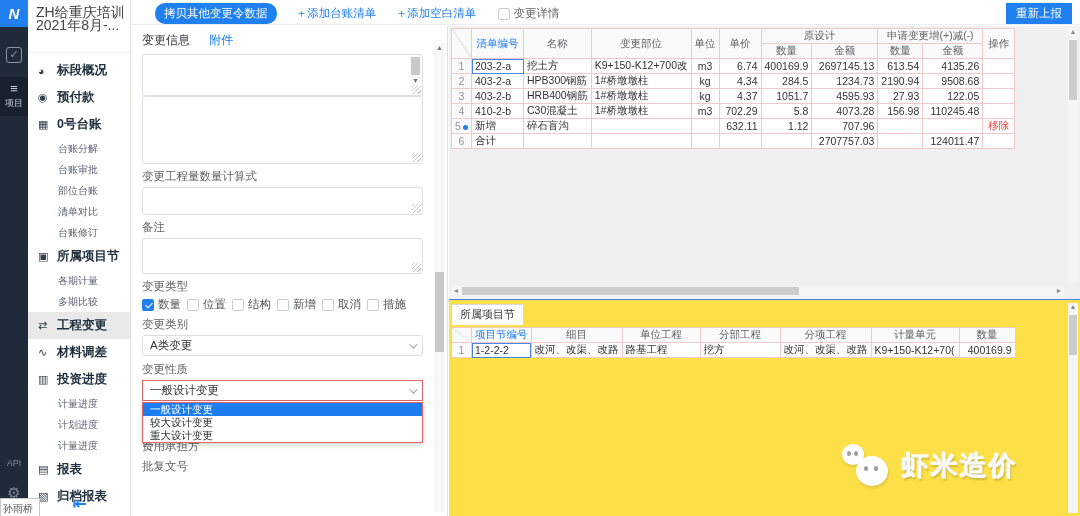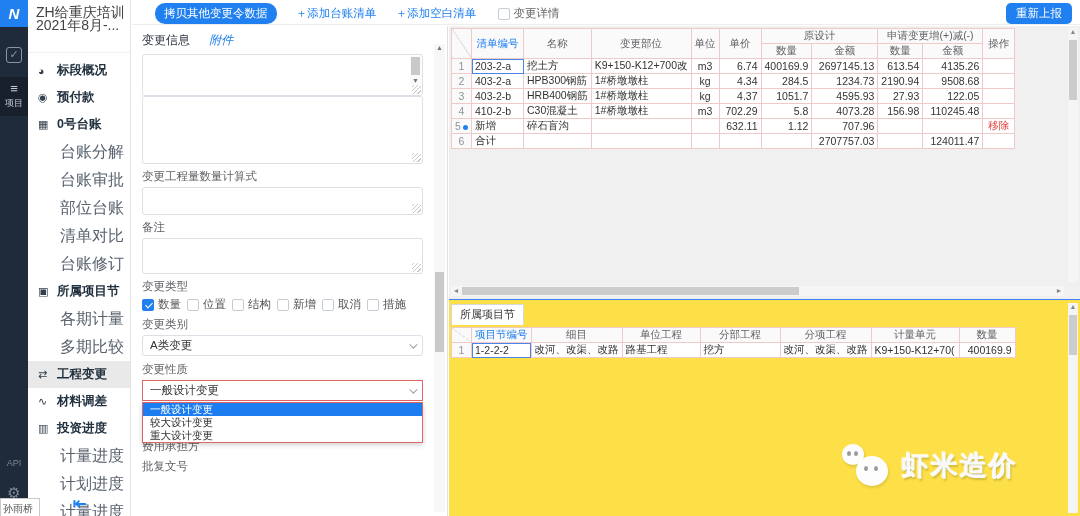--- a/index.html
+++ b/index.html
@@ -23,44 +23,44 @@
   
   .user-tip { position:absolute; left:0; top:498px; width:40px; height:20px; background:#fff; border:1px solid #c9c9c9;
               font-size:10px; color:#555; padding:3px 2px; overflow:hidden; white-space:nowrap; z-index:9; }
 
   
   .sidebar { position:absolute; left:28px; top:0; width:103px; height:516px; background:#fff; border-right:1px solid #e4e4e4; }
   .proj-name { padding:6px 4px 20px 8px; font-size:14px; color:#444; line-height:13px; border-bottom:1px solid #f0f0f0; }
   .menu { margin-top:4px; }
   .m-item { display:flex; align-items:center; padding:5px 4px 5px 10px; cursor:pointer; white-space:nowrap; }
   .m-item.top { font-size:12.5px; font-weight:bold; color:#22313f; }
-  .m-item.sub { font-size:16px; color:#5a6470; padding-left:30px; padding-top:3.5px; padding-bottom:3.5px;justify-content:center; }
+  .m-item.sub { font-size:10px; color:#5a6470; padding-left:30px; padding-top:3.5px; padding-bottom:3.5px; }
   .m-item.active { background:#e9e9e9; }
   .m-ico { width:16px; font-size:11px; color:#33414e; margin-right:3px; font-weight:normal; }
   .exit-ico { position:absolute; bottom:2px; left:0; width:103px; text-align:center; color:#2080f0; font-size:17px; font-weight:bold; }
 
   
   .topbar { position:absolute; left:132px; top:0; width:948px; height:25px; background:#fff; border-bottom:1px solid #ededed; }
   .btn-primary { display:inline-block; margin:3px 0 0 23px; background:#2080f0; color:#fff; border-radius:10px;
                  padding:3px 9px; font-size:11.5px; }
   .btn-link { display:inline-block; margin:5px 0 0 16px; color:#2080f0; font-size:11.5px;text-align:right; }
   .cb-wrap { display:inline-flex; align-items:center; margin-left:18px; vertical-align:top; margin-top:6px; color:#666; font-size:11.5px; }
   .cbox { width:12px; height:12px; border:1px solid #c6ccd4; border-radius:2px; background:#fff; margin-right:4px; position:relative; }
   .cbox.checked { background:#2080f0; border-color:#2080f0; }
   .cbox.checked::after { content:""; position:absolute; left:3.5px; top:1px; width:3px; height:6px;
                          border:solid #fff; border-width:0 1.5px 1.5px 0; transform:rotate(45deg); }
-  .btn-resubmit { float:right; margin:3px 8px 0 0; background:#2080f0; color:#fff; border-radius:5px; padding:3px 10px; font-size:11.5px; }
+  .btn-resubmit { float:right; margin:3px 8px 0 0; background:#2080f0; color:#fff; border-radius:0; padding:3px 10px; font-size:11.5px; }
 
   
   .form-panel { position:absolute; left:132px; top:26px; width:316px; height:490px; background:#fff;
                 border-right:1px solid #e0e0e0; overflow:hidden; }
   .form-inner { padding:4px 24px 0 10px; }
   .f-tabs { margin:2px 0 5px; }
   .f-tab-active { color:#2f3542; margin-right:16px; }
-  .f-tab-link { color:#2080f0;font-style:italic; }
+  .f-tab-link { color:#2080f0; }
   .f-label { display:block; color:#606266; margin:5px 0 3px; font-size:11.5px; }
   .ta { position:relative; border:1px solid #dcdfe6; border-radius:3px; background:#fff; width:100%; }
   .ta .grip { position:absolute; right:1px; bottom:1px; width:9px; height:9px;
               background:repeating-linear-gradient(-45deg, transparent 0 2px, #bbb 2px 3px); opacity:.8; }
   .ta .inner-sb { position:absolute; right:1px; top:1px; bottom:11px; width:11px; background:#fafafa; }
   .ta .inner-sb .thumb { position:absolute; top:1px; left:1px; right:1px; height:18px; background:#c9c9c9; }
   .ta .inner-sb .arr { position:absolute; bottom:0; left:0; width:11px; text-align:center; font-size:7px; color:#777; }
   .cb-row { display:flex; align-items:center; flex-wrap:nowrap; margin:2px 0 2px; }
   .cb-row .opt { display:flex; align-items:center; margin-right:6px; color:#555; font-size:11.5px; }
   .sel-wrap { position:relative; }

